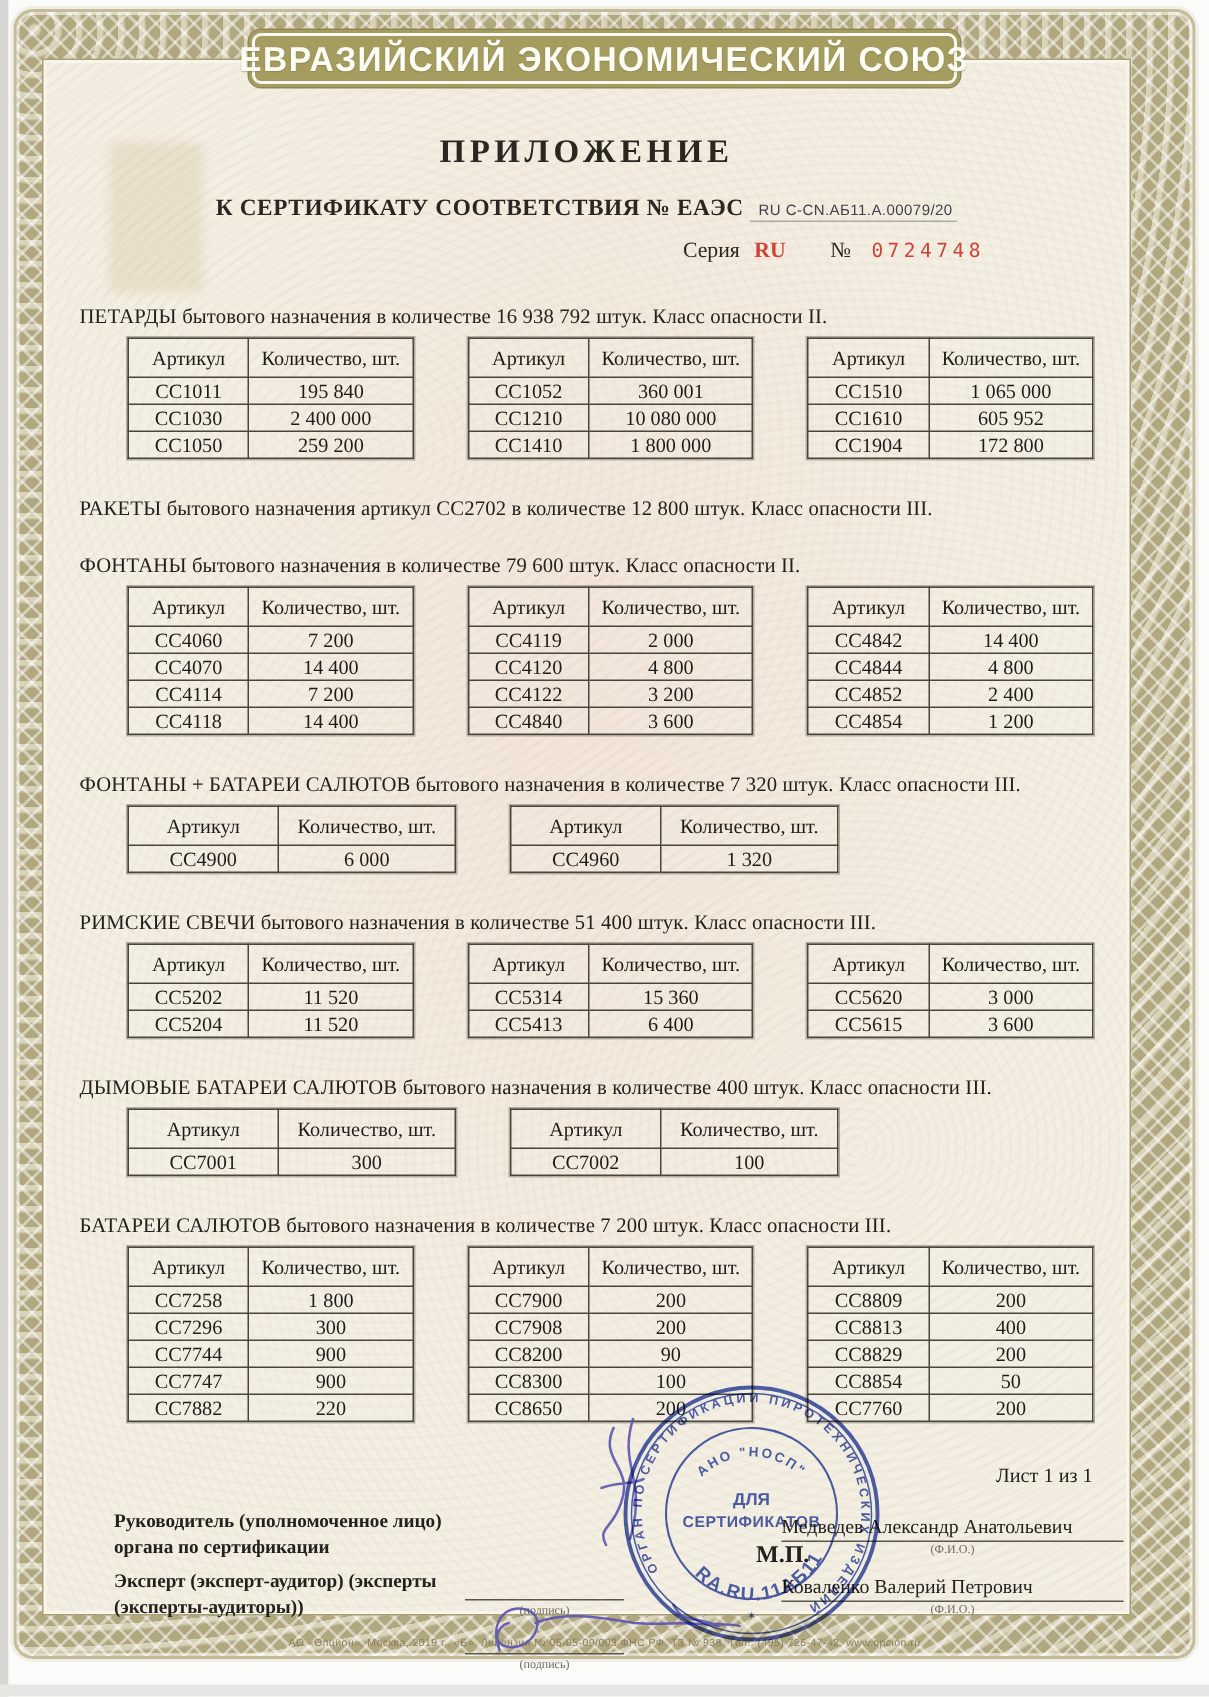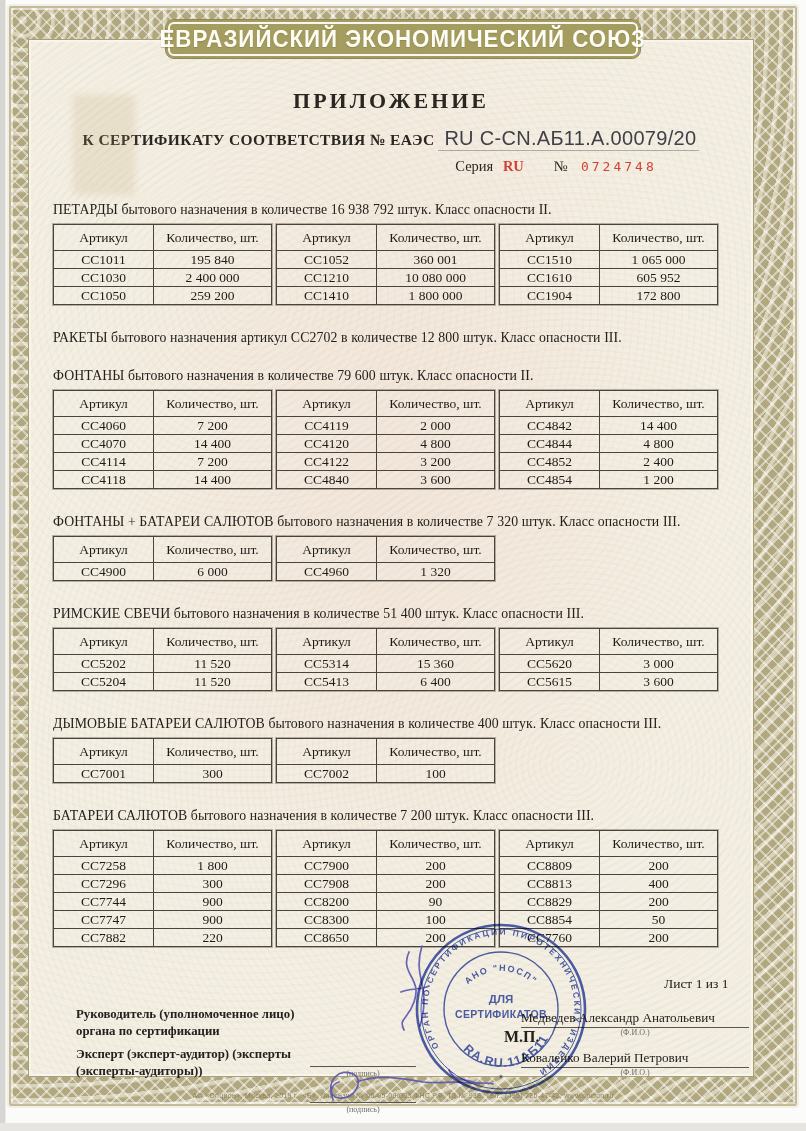--- a/index.html
+++ b/index.html
@@ -11,21 +11,21 @@
   .scan-bottom{position:absolute;left:0;right:0;bottom:0;height:8px;background:#e6e5e2;}
   
   .cert{
     position:absolute;left:9px;top:6px;width:788px;height:1100px;
     background:
       repeating-linear-gradient(45deg, rgba(255,255,255,.45) 0 2px, rgba(181,171,133,0) 2px 9px),
       repeating-linear-gradient(-45deg, rgba(255,255,255,.45) 0 2px, rgba(181,171,133,0) 2px 9px),
       repeating-radial-gradient(circle at 14px 14px, rgba(255,253,245,.5) 0 3px, rgba(176,166,128,.25) 5px 9px, rgba(255,253,245,0) 9px 14px),
       #b2a87f;
     box-shadow:inset 0 0 0 2px #c5bc97, inset 0 0 0 4px rgba(255,255,255,.55), 0 0 0 2px #efeee9;
-    border-radius:2px;
+    border-radius:13px;
   }
   .paper{
     position:absolute;left:22px;top:36px;width:720px;height:1032px;
     background:
       radial-gradient(ellipse at 50% 42%, rgba(233,164,152,.13), rgba(233,164,152,0) 62%),
       repeating-radial-gradient(circle at 30% 25%, rgba(188,158,136,.05) 0 2px, rgba(188,158,136,0) 2px 7px),
       repeating-radial-gradient(circle at 75% 70%, rgba(170,160,120,.05) 0 2px, rgba(170,160,120,0) 2px 6px),
       #f4efe3;
     box-shadow:0 0 0 2px #f8f5ec, 0 0 0 3px #a99f76;
     padding:46px 22px 0 22px;box-sizing:border-box;
@@ -45,37 +45,37 @@
     color:#fdfdf6;letter-spacing:1px;transform:scaleX(.97);white-space:nowrap;
     text-shadow:0 1px 1px rgba(120,110,60,.45);
   }
   
   .doc-title{
     text-align:center;font-weight:bold;font-size:22px;letter-spacing:3px;
     color:#2a2722;line-height:26px;
   }
   .cert-line{margin-top:14px;text-align:center;font-size:15.5px;line-height:21px;color:#2a2722;white-space:nowrap;}
   .cert-label{font-weight:bold;letter-spacing:.4px;}
-  .cert-number{font-family:"Liberation Sans", sans-serif;font-size:20px;color:#40404a;letter-spacing:.3px;border-bottom:1px solid rgba(90,90,100,.45);padding:0 3px 1px 6px;}
+  .cert-number{font-family:"Liberation Sans", sans-serif;font-size:10px;color:#40404a;letter-spacing:.3px;border-bottom:1px solid rgba(90,90,100,.45);padding:0 3px 1px 6px;}
   .series-line{margin-top:7px;text-align:center;font-size:14.5px;line-height:19px;color:#2a2722;padding-left:330px;white-space:nowrap;}
   .series-value{color:#cf4238;font-weight:bold;margin:0 26px 0 6px;}
   .serial-number{font-family:"DejaVu Sans Mono", monospace;color:#cf4238;letter-spacing:3px;margin-left:10px;font-size:13px;text-align:center;}
   
   .sections{margin-top:25px;}
   .section{margin-bottom:24px;}
   .section.no-table{margin-bottom:20px;}
   .section-heading{font-size:13.8px;line-height:18px;color:#23211d;margin-bottom:5px;letter-spacing:.1px;}
   .tables-row{display:flex;gap:4px;}
   table.articles{border-collapse:collapse;table-layout:fixed;background:rgba(255,255,255,.06);}
   table.articles th, table.articles td{
     border:1px solid #4a453c;text-align:center;font-weight:normal;
     font-size:13.5px;color:#1e1c18;font-family:"Liberation Serif", serif;
     overflow:hidden;white-space:nowrap;
   }
-  table.articles{border:1px solid #3c3830;box-shadow:0 0 0 1px rgba(60,56,48,.35);}
+  table.articles{border:1px solid #3c3830;box-shadow:0 0 0 1px rgba(60,56,48,.35);margin-left:32px;}
   table.articles th{height:25px;padding:0 2px;}
   table.articles td{height:17px;padding:0 4px;}
   col.c-art{width:100px;} col.c-qty{width:118px;}
   
   .sheet-label{position:absolute;left:633px;top:934px;font-size:13.5px;color:#23211d;}
   .role{position:absolute;width:232px;font-size:12.8px;font-weight:600;line-height:16.5px;color:#23211d;}
   .role1{left:45px;top:964px;}
   .role2{left:45px;top:1004px;}
   .sig-line{position:absolute;width:106px;border-bottom:1px solid #5a564e;height:0;}
   .sig-line1{left:279px;top:1024px;}

